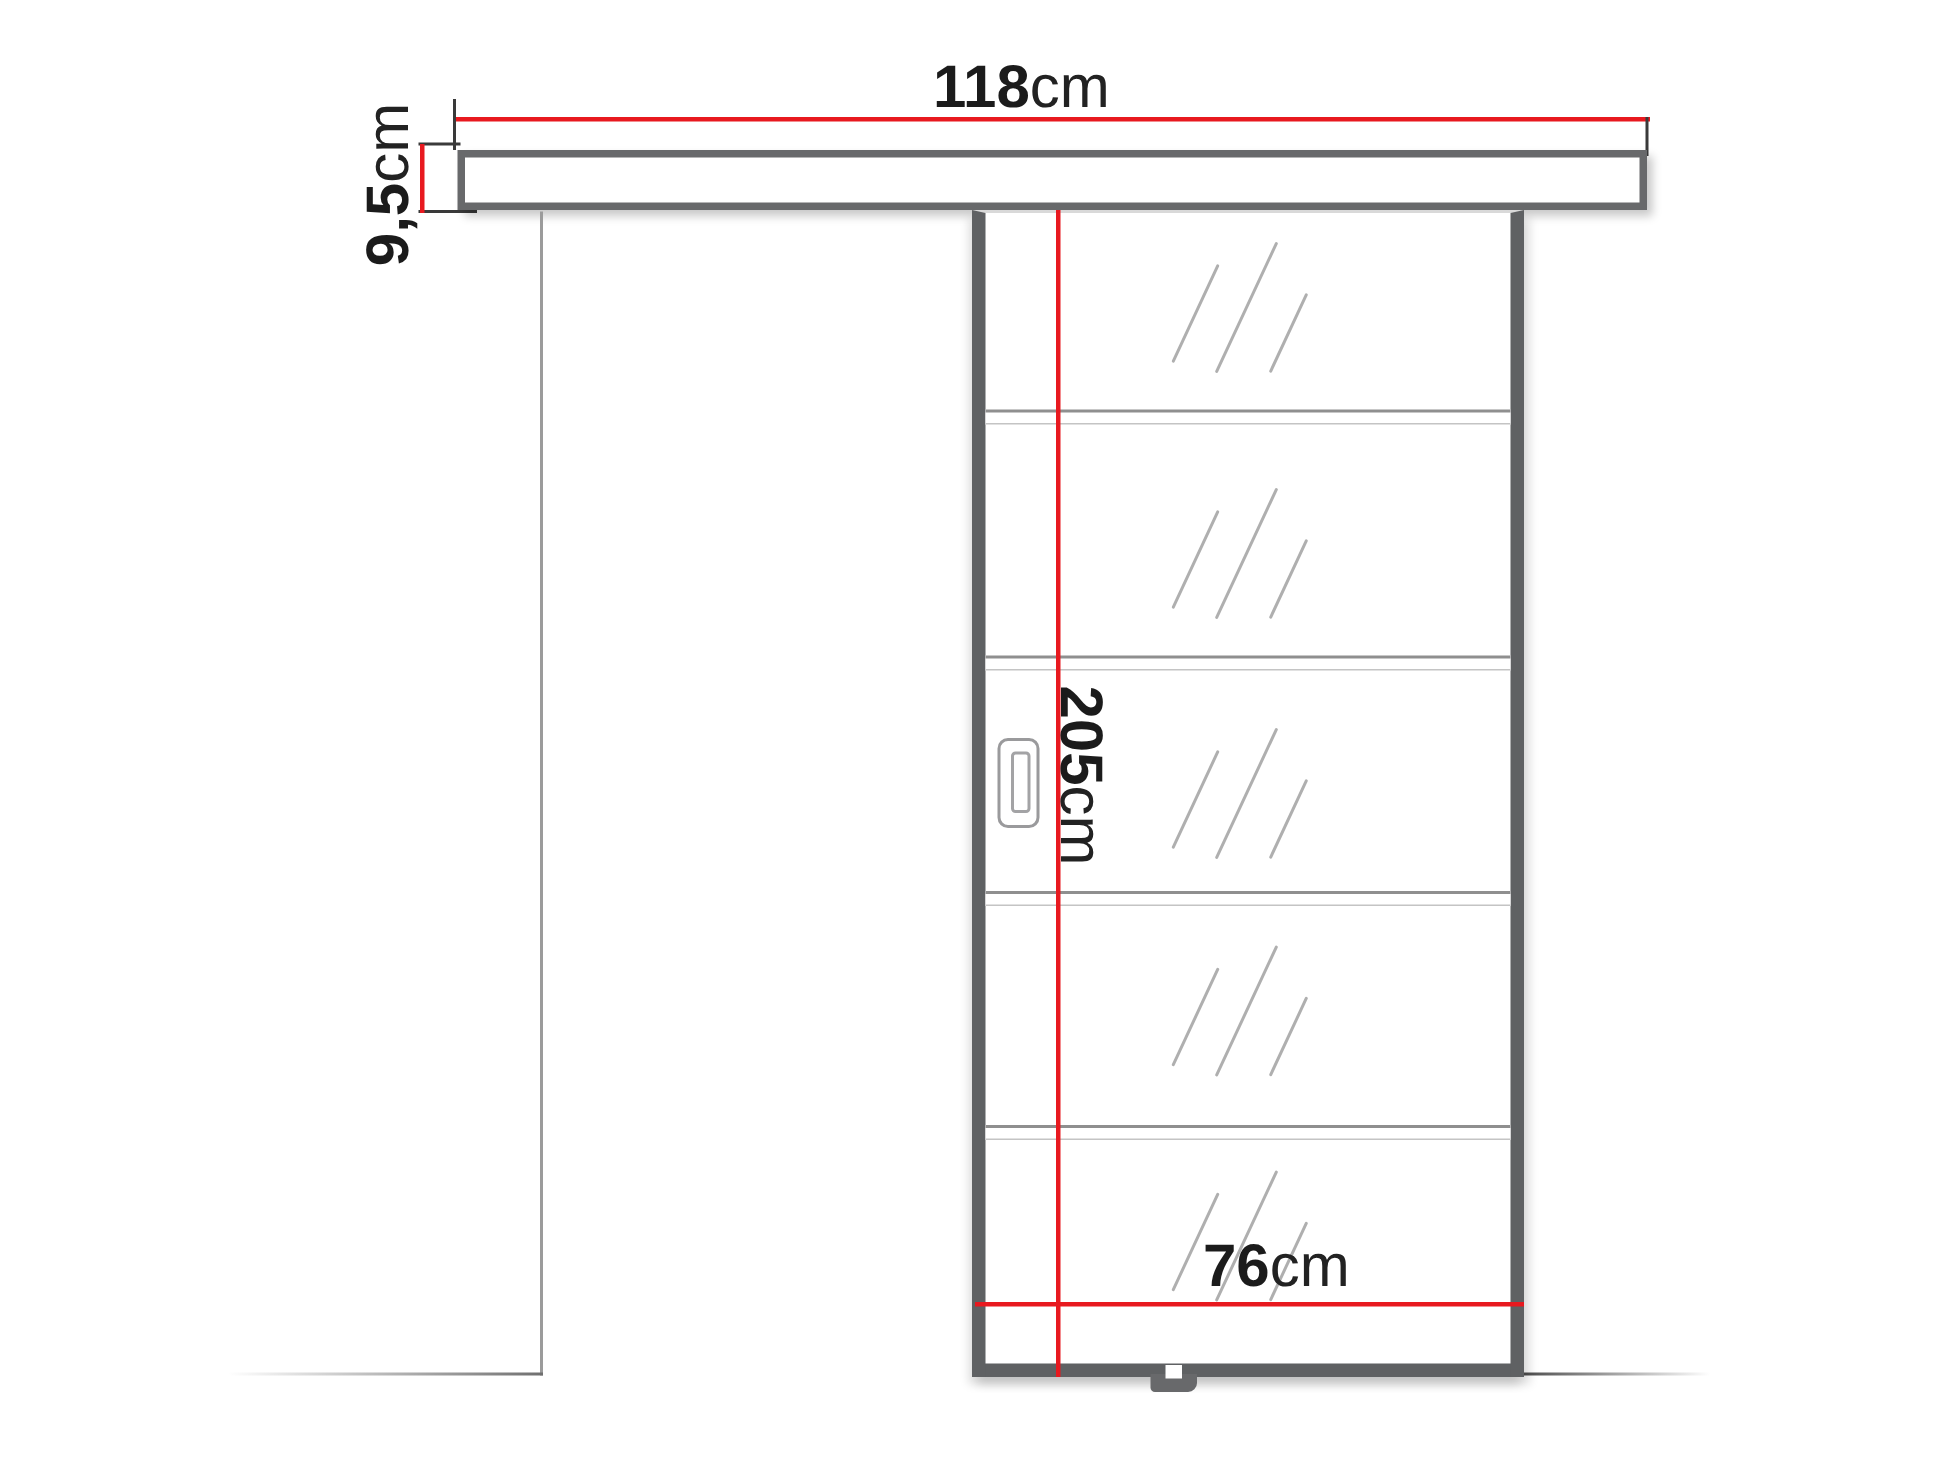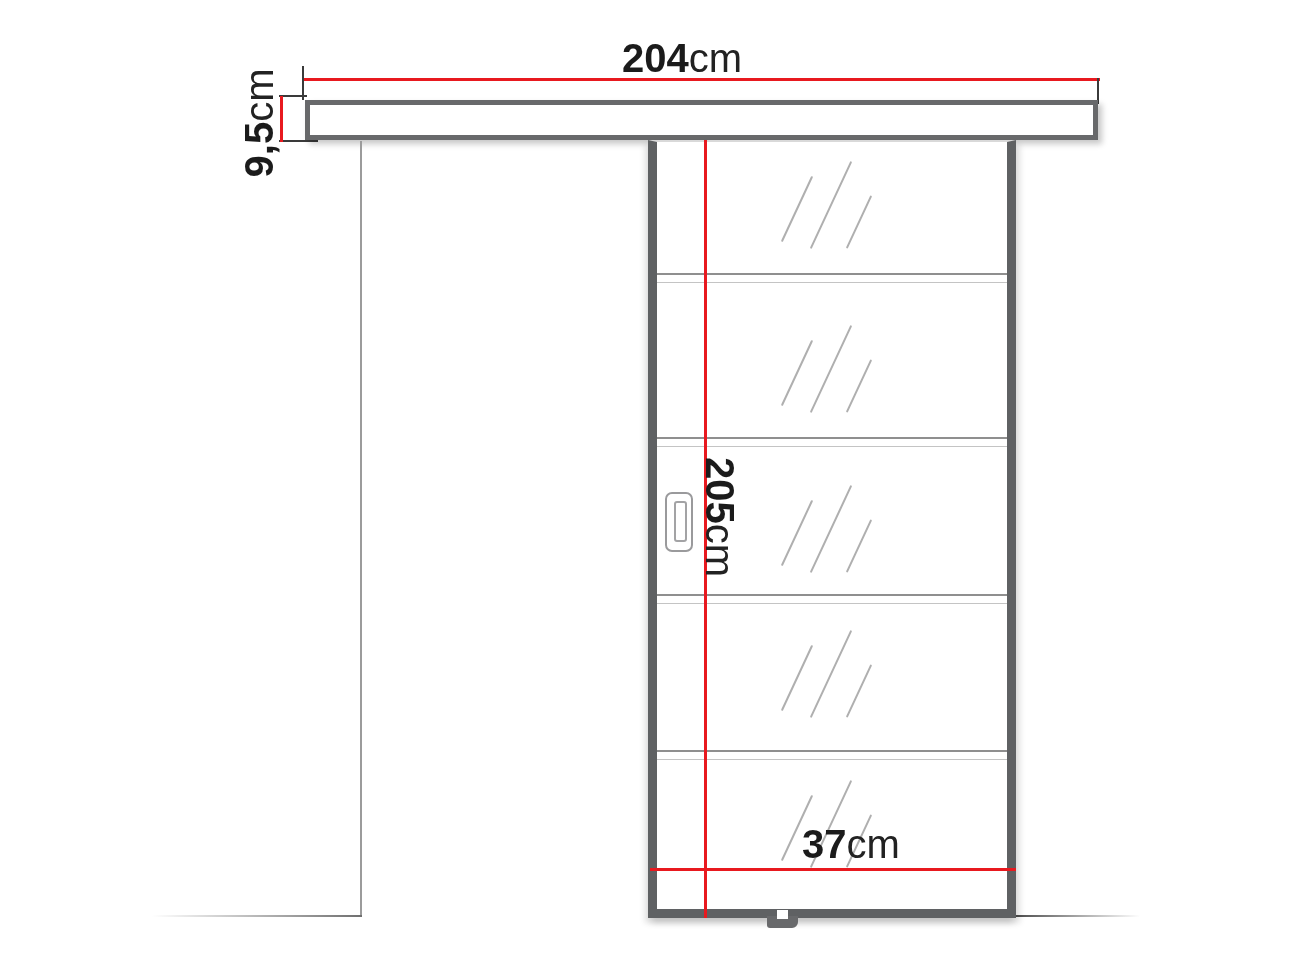--- a/index.html
+++ b/index.html
@@ -108,21 +108,21 @@
     left:777px;top:910px;width:11px;height:9px;
     background:#fff;
   }
 </style>
 </head>
 <body>
 
 <div class="stage">
 
   <div class="abs dim-label" style="left:622px;top:38px;">
-    <span class="val">204</span><span class="unit">cm</span>
+    <span class="val">118</span><span class="unit">cm</span>
   </div>
   <div class="abs red-h" style="left:303px;top:78px;width:797px;"></div>
   <div class="abs tick" style="left:302px;top:66px;width:2px;height:34px;"></div>
   <div class="abs tick" style="left:1097px;top:78px;width:2px;height:26px;"></div>
 
   <div class="abs dim-label rot-ccw" style="left:190px;top:102px;width:140px;height:42px;text-align:center;">
     <span class="val">9,5</span><span class="unit">cm</span>
   </div>
   <div class="abs tick" style="left:279px;top:95px;width:28px;height:2px;"></div>
   <div class="abs tick" style="left:279px;top:140px;width:39px;height:2px;"></div>
@@ -170,20 +170,20 @@
 
   <div class="abs handle"></div>
   <div class="abs handle-inner"></div>
 
   <div class="abs red-v" style="left:704px;top:140px;height:778px;"></div>
   <div class="abs dim-label rot-cw" style="left:649px;top:496px;width:140px;height:42px;text-align:center;">
     <span class="val">205</span><span class="unit">cm</span>
   </div>
 
   <div class="abs dim-label" style="left:802px;top:824px;">
-    <span class="val">37</span><span class="unit">cm</span>
+    <span class="val">76</span><span class="unit">cm</span>
   </div>
   <div class="abs red-h" style="left:650px;top:868px;width:366px;"></div>
 
   <div class="abs foot"></div>
   <div class="abs foot-roller"></div>
 
 </div>
 
 </body></html>

